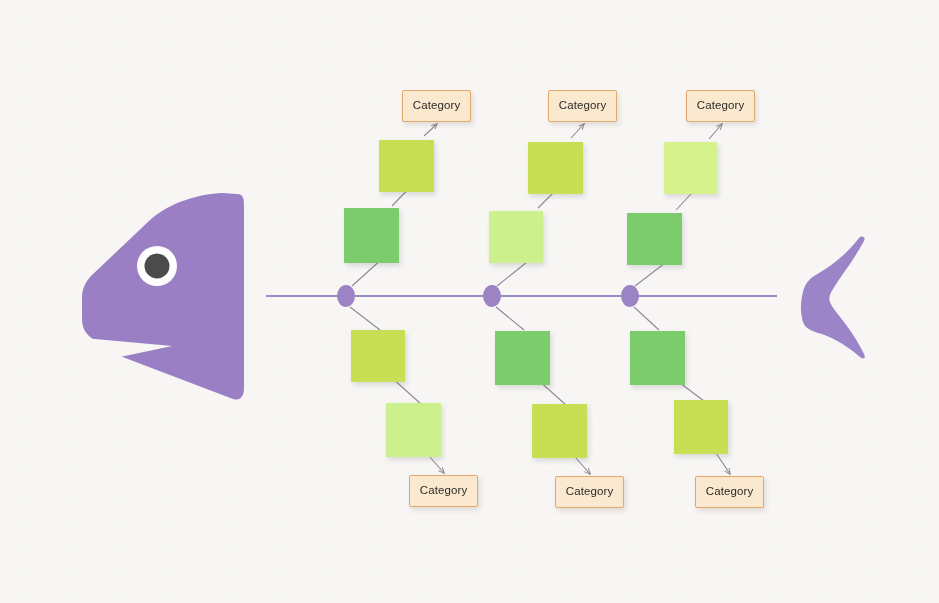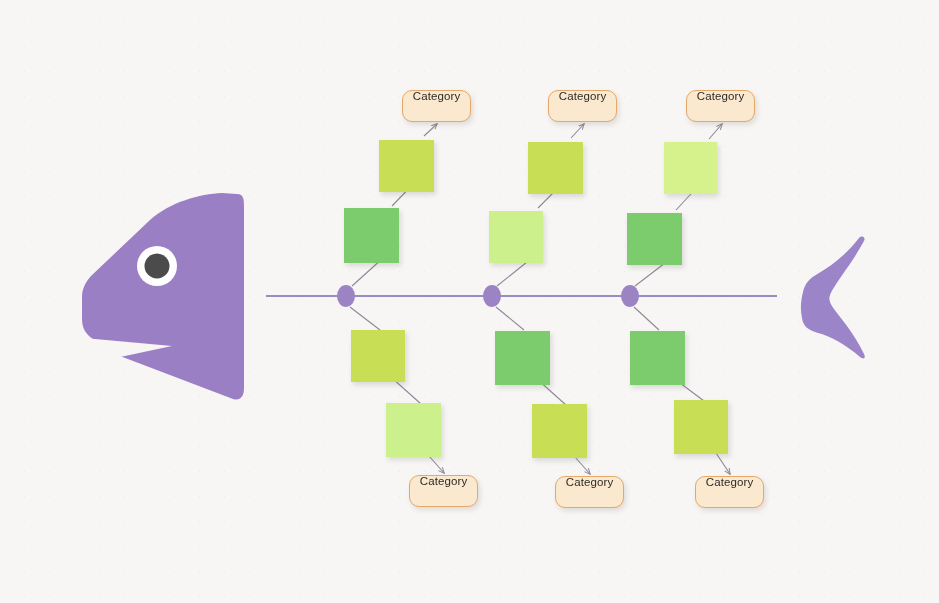--- a/index.html
+++ b/index.html
@@ -41,23 +41,23 @@
   }
   .note {
     position: absolute;
     box-shadow: 2px 3px 5px rgba(90,90,90,0.18);
   }
   .catbox {
     position: absolute;
     box-sizing: border-box;
     background: #fae8cf;
     border: 1.4px solid #e3a86a;
-    border-radius: 10px;
+    border-radius: 2px;
     display: flex;
-    align-items: flex-start;
+    align-items: center;
     justify-content: center;
     box-shadow: 2px 3px 5px rgba(120,100,80,0.18);
   }
   .catbox span {
     font-family: "Liberation Sans", sans-serif;
     font-size: 11.5px;
     color: #2f2b28;
     letter-spacing: 0.1px;
     line-height: 1;
   }

